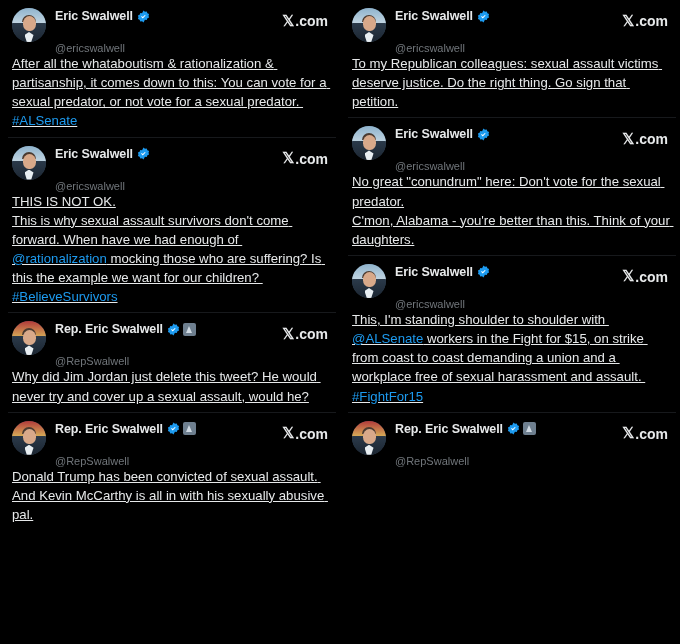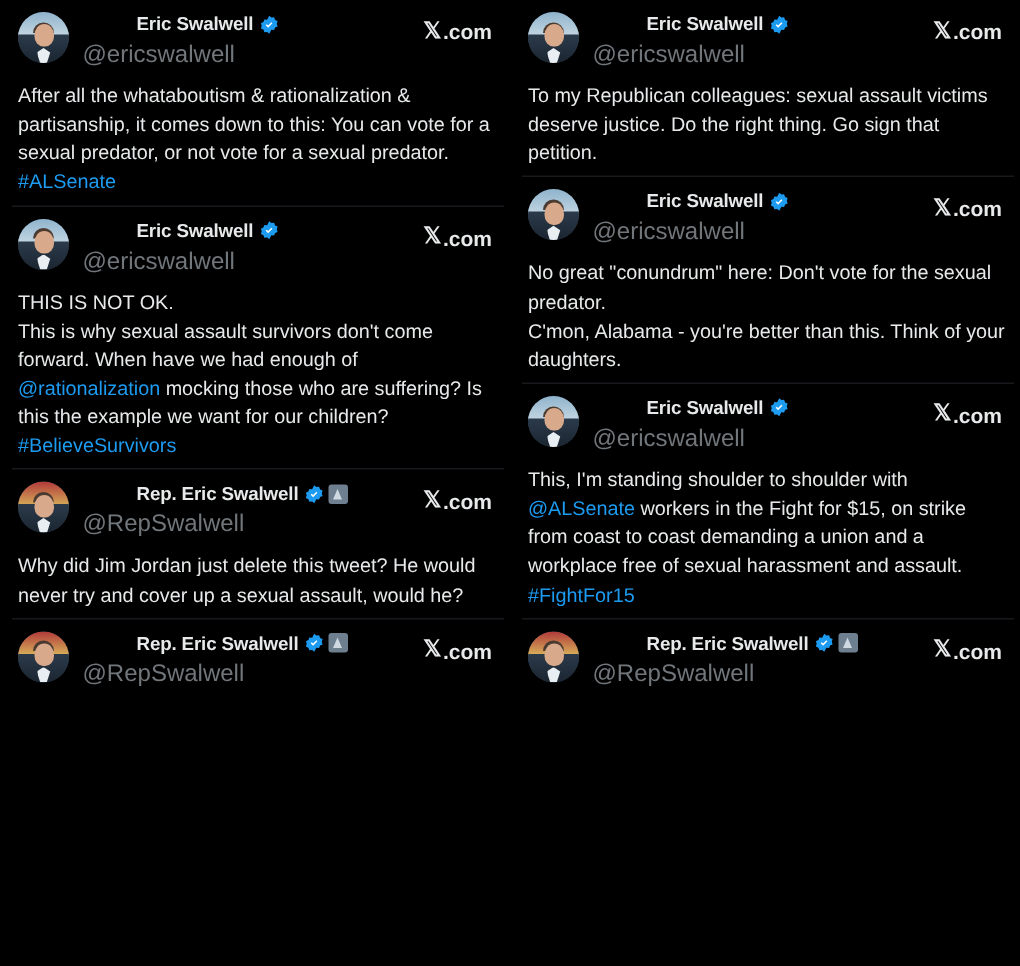--- a/index.html
+++ b/index.html
@@ -80,21 +80,21 @@
   }
   .avatar.flag .sky { background: linear-gradient(#b03a3a, #d9b25a); }
 
   .names {
     margin-left: 9px;
     display: flex;
     flex-direction: column;
     justify-content: center;
     padding-top: 1px;
   }
-  .row1 { display: flex; align-items: center; margin-left: 36px; }
+  .row1 { display: flex; align-items: center; }
   .dispname {
     color: #e7e9ea;
     font-size: 12.5px;
     font-weight: bold;
     letter-spacing: -0.1px;
   }
   .verified {
     width: 13px; height: 13px;
     margin-left: 4px;
     display: inline-block;
@@ -113,22 +113,22 @@
     content: "";
     position: absolute;
     left: 3px; top: 3px;
     width: 0; height: 0;
     border-left: 3.5px solid transparent;
     border-right: 3.5px solid transparent;
     border-bottom: 7px solid #cfd9e2;
   }
   .handle {
     color: #71767b;
-    font-size: 16px;
-    margin-top: 5px;
+    font-size: 11px;
+    margin-top: 19px;
   }
   .xcom {
     position: absolute;
     right: 4px;
     top: 5px;
     display: flex;
     align-items: center;
     color: #e7e9ea;
     font-size: 14.5px;
     font-weight: bold;
@@ -145,20 +145,21 @@
     font-weight: bold;
   }
   .body {
     color: #e7e9ea;
     font-size: 13.2px;
     line-height: 1.45;
     margin-top: 6px;
     padding-right: 2px;
     word-wrap: break-word;
     white-space: pre-wrap;
+    text-decoration: underline;
   }
   .link { color: #1d9bf0; }
 </style>
 </head>
 <body>
 
 <div id="app">
     <div class="column col-left">
       <div class="tweet">
         <div class="t-head">
@@ -266,20 +267,21 @@
               </span>
               <span class="govbadge"></span>
             </div>
             <div class="handle">@RepSwalwell</div>
           </div>
           <div class="xcom">
             <span class="xglyph">𝕏</span>
             <span class="dotcom">.com</span>
           </div>
         </div>
+        <div class="body"><span>Donald Trump has been convicted of sexual assault. And Kevin McCarthy is all in with his sexually abusive pal.</span></div>
       </div>
     </div>
     <div class="column col-right">
       <div class="tweet">
         <div class="t-head">
           <div class="avatar">
             <div class="sky"></div>
             <div class="suit"></div>
             <div class="hair"></div>
             <div class="face"></div>

